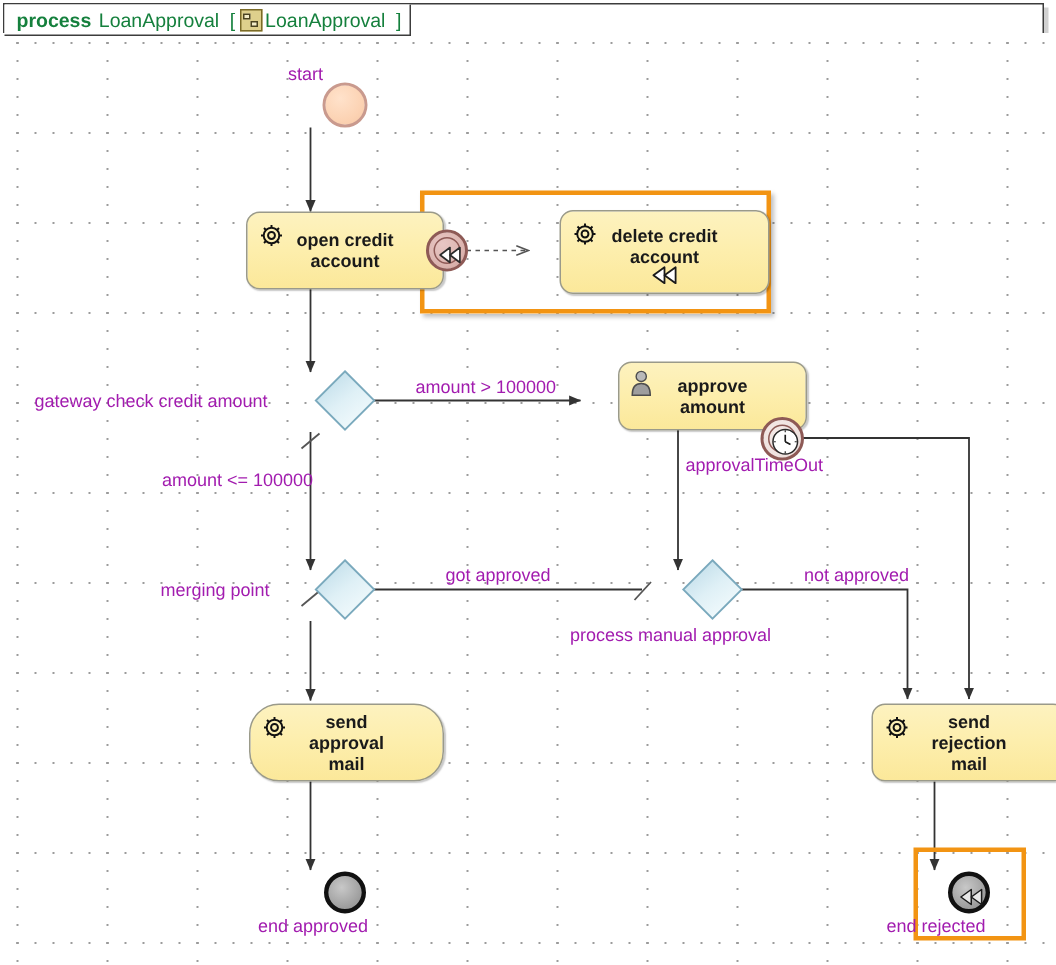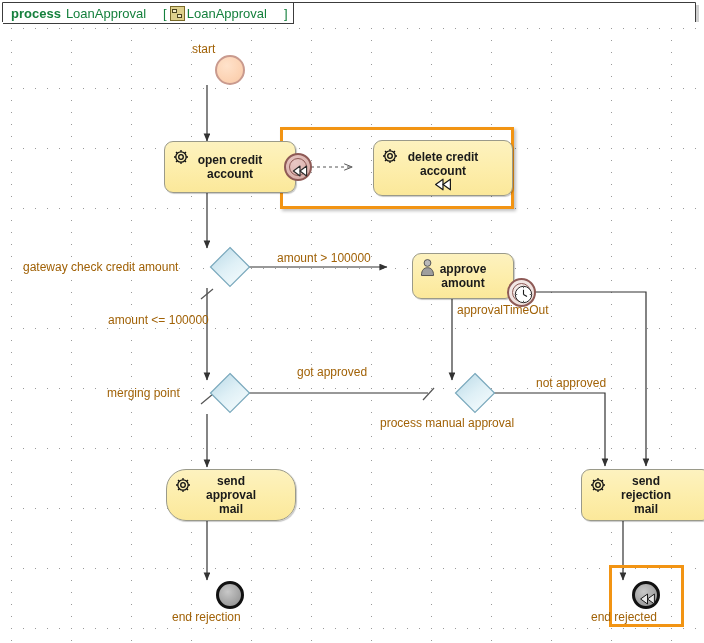--- a/index.html
+++ b/index.html
@@ -59,21 +59,21 @@
     align-items: center;
     background: #ffffff;
     border-right: 1px solid #3c3c3c;
     border-bottom: 1px solid #3c3c3c;
     font-size: 13px;
     color: #15803d;
     white-space: nowrap;
     transform: skewX(0deg);
   }
   .hdr-kw { font-weight: bold; margin-right: 5px; }
-  .hdr-name { margin-right: 16px; }
+  .hdr-name { margin-right: 6px; }
   .hdr-br { margin: 0 1px; }
   .tabicon {
     width: 15px; height: 15px;
     margin: 0 2px 0 2px;
     position: relative;
     display: inline-block;
     background: #ded08c;
     border: 1px solid #7a6b28;
     box-sizing: border-box;
   }
@@ -156,21 +156,21 @@
   }
 
   
   .gw { position: absolute; }
   .gw svg { display: block; }
 
   
   .lbl {
     position: absolute;
     font-size: 12px;
-    color: #a16207;
+    color: #a21caf;
     white-space: nowrap;
     line-height: 13px;
   }
 
   
   .wires { position: absolute; left: 0; top: 0; width: 694px; height: 634px; pointer-events: none; }
 
   
   .sel {
     position: absolute;
@@ -298,21 +298,21 @@
           <stop offset="0%" stop-color="#b7d8e6"></stop>
           <stop offset="55%" stop-color="#dff0f6"></stop>
           <stop offset="100%" stop-color="#f4fbfd"></stop>
         </linearGradient>
       </defs>
       <path d="M21,1.5 L40.5,21 L21,40.5 L1.5,21 z" fill="url(#gwg1)" stroke="#7aa9bd" stroke-width="1.2"></path>
     </svg>
   </div>
   <div class="lbl" style="left:23px;top:261px;">gateway check credit amount</div>
 
-  <div class="task node" style="left:389px;top:253px;width:102px;height:46px;">
+  <div class="task node" style="left:389px;top:241px;width:126px;height:46px;">
     <span class="task-icon" style="left:6px;top:4px;">
       <svg viewBox="0 0 18 20" width="17" height="19">
         <g>
           <circle cx="9" cy="5.2" r="3.6" fill="#b9b9b9" stroke="#4e4e4e" stroke-width="1"></circle>
           <path d="M2.6,18.5 C2.6,12.6 5.4,10.2 9,10.2 C12.6,10.2 15.4,12.6 15.4,18.5 z" fill="#9e9e9e" stroke="#4e4e4e" stroke-width="1"></path>
         </g>
       </svg>
     </span>
     <span class="task-label">approve
 amount</span>
@@ -341,21 +341,21 @@
 
   <div class="gw node" style="left:186px;top:372px;width:42px;height:42px;">
     <svg width="42" height="42" viewBox="0 0 42 42">
       <path d="M21,1.5 L40.5,21 L21,40.5 L1.5,21 z" fill="url(#gwg1)" stroke="#7aa9bd" stroke-width="1.2"></path>
     </svg>
   </div>
   <div class="lbl" style="left:107px;top:387px;">merging point</div>
 
   <div class="lbl" style="left:277px;top:252px;">amount &gt; 100000</div>
   <div class="lbl" style="left:108px;top:314px;">amount &lt;= 100000</div>
-  <div class="lbl" style="left:297px;top:366px;text-align:center;">got approved</div>
+  <div class="lbl" style="left:297px;top:377px;text-align:center;">got approved</div>
   <div class="lbl" style="left:536px;top:377px;">not approved</div>
 
   <div class="task node" style="left:143px;top:469px;width:130px;height:52px;border-radius:20px;">
     <span class="task-icon">
       <svg viewBox="0 0 18 18" width="18" height="18">
         <g fill="none" stroke="#111" stroke-width="1.3">
           <circle cx="9" cy="9" r="5.2"></circle>
           <circle cx="9" cy="9" r="2.3"></circle>
           <path d="M9,2 L9,3.8 M9,14.2 L9,16 M2,9 L3.8,9 M14.2,9 L16,9
                    M4,4 L5.3,5.3 M12.7,12.7 L14,14 M14,4 L12.7,5.3 M5.3,12.7 L4,14"></path>
@@ -375,21 +375,21 @@
           <path d="M9,2 L9,3.8 M9,14.2 L9,16 M2,9 L3.8,9 M14.2,9 L16,9
                    M4,4 L5.3,5.3 M12.7,12.7 L14,14 M14,4 L12.7,5.3 M5.3,12.7 L4,14"></path>
         </g>
       </svg>
     </span>
     <span class="task-label">send rejection
 mail</span>
   </div>
 
   <div class="ev ev-end node" style="left:193px;top:581px;width:28px;height:28px;"></div>
-  <div class="lbl" style="left:172px;top:611px;">end rejection</div>
+  <div class="lbl" style="left:172px;top:611px;">end approved</div>
 
   <div class="ev ev-end node" style="left:609px;top:581px;width:28px;height:28px;">
     <span style="position:absolute;left:4px;top:7px;">
       <svg viewBox="0 0 17 12" width="17" height="12">
         <g fill="#e8e8e8" stroke="#1a1a1a" stroke-width="1" stroke-linejoin="round">
           <path d="M8.5,1 L8.5,11 L1.6,6 z"></path>
           <path d="M15.4,1 L15.4,11 L8.5,6 z"></path>
         </g>
       </svg>
     </span>

